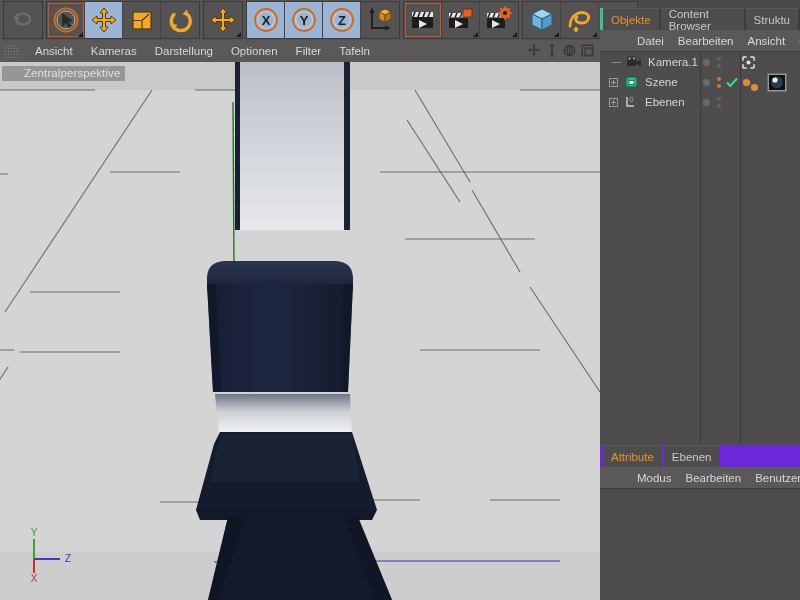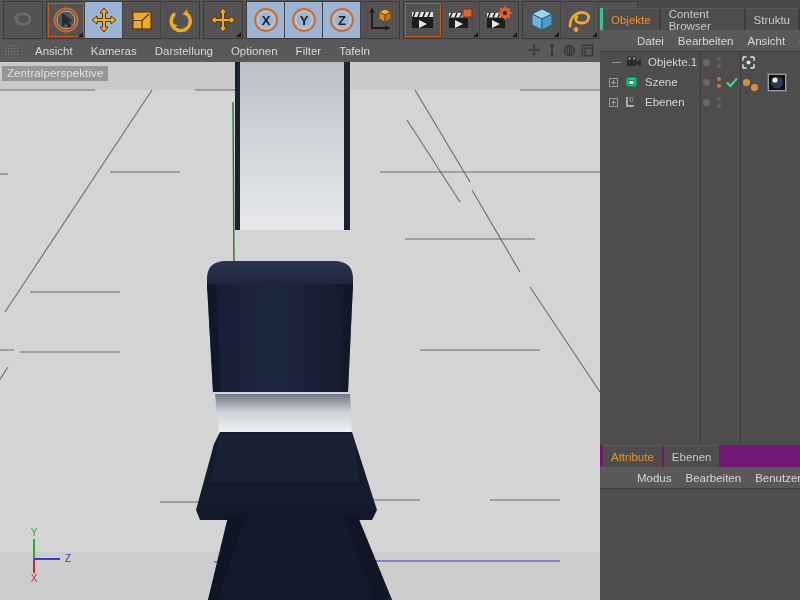--- a/index.html
+++ b/index.html
@@ -73,21 +73,21 @@
   .vp-icons svg { display: block; }
 
   .vp-canvas {
     position: absolute; left: 0; top: 22px; width: 600px; height: 538px;
     overflow: hidden;
   }
   .vp-label {
     position: absolute; left: 2px; top: 4px;
     background: rgba(130,130,130,.72);
     color: #e0e0e0; font-size: 11.5px;
-    padding: 1px 5px 2px 5px;
+    padding: 1px 5px 2px 22px;
     z-index: 5;
     letter-spacing: .1px;
   }
   .sky { position: absolute; left:0; top:0; width:600px; height:28px; background:#c9c9c9; }
   .ground { position: absolute; left:0; top:28px; width:600px; height:510px; background:#d4d4d4; }
   .floor2 { position:absolute; left:0; top:490px; width:600px; height:48px; background:#cdcdcd; }
 
   .grid-svg { position: absolute; left: 0; top: 0; width: 600px; height: 538px; }
 
   .axis-gizmo { position: absolute; left: 18px; bottom: 18px; }
@@ -156,21 +156,21 @@
   .obj-label { color: #d6d6d6; font-size: 11.5px; margin-left: 5px; white-space: nowrap; }
   .dots {
     position: absolute; display: flex; align-items: center; gap: 0px;
   }
   .dot { width: 7px; height: 7px; border-radius: 50%; background: #6b6969; }
   .dotsm { width: 4px; height: 4px; border-radius: 50%; background: #636161; }
   .vdots { display: flex; flex-direction: column; gap: 3px; }
 
   .tag-area { position: absolute; left: 142px; top: 0; height: 20px; display: flex; align-items: center; gap: 2px;}
 
-  .attr-tabbar { height: 22px; background: #701a75; display:flex; align-items:stretch; position:relative;}
+  .attr-tabbar { height: 22px; background: #6d28d9; display:flex; align-items:stretch; position:relative;}
   .attr-body { background: #4e4c4c; height: 100%; }
 </style>
 </head>
 <body>
 
 <div id="app">
 
   <div class="toolbar">
 
     <div class="tb-group">
@@ -475,21 +475,21 @@
         <div class="obj-ico">
           <svg width="16" height="13" viewBox="0 0 16 13">
             <rect x="1" y="4" width="9" height="6" fill="#2b2b2b"></rect>
             <path d="M10 6 L15 3.5 L15 10 L10 8 Z" fill="#2b2b2b"></path>
             <circle cx="3.5" cy="2.5" r="2.2" fill="#2b2b2b"></circle>
             <circle cx="8" cy="2.5" r="2.2" fill="#2b2b2b"></circle>
             <circle cx="3.5" cy="2.5" r="1" fill="#c9c9c9"></circle>
             <circle cx="8" cy="2.5" r="1" fill="#c9c9c9"></circle>
           </svg>
         </div>
-        <div class="obj-label">Objekte.1</div>
+        <div class="obj-label">Kamera.1</div>
         <div class="dots" style="left:103px">
             <div class="dot"></div>
           </div>
         <div class="dots" style="left:117px">
           <div class="vdots">
               <div class="dotsm"></div>
               <div class="dotsm"></div>
             </div>
         </div>
         <div class="tag-area">

